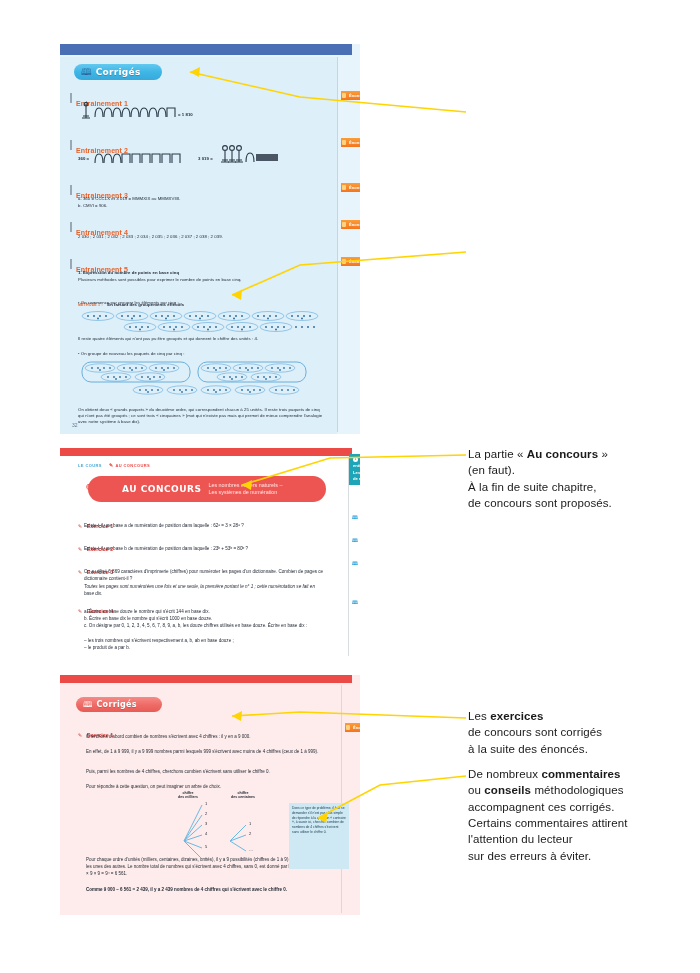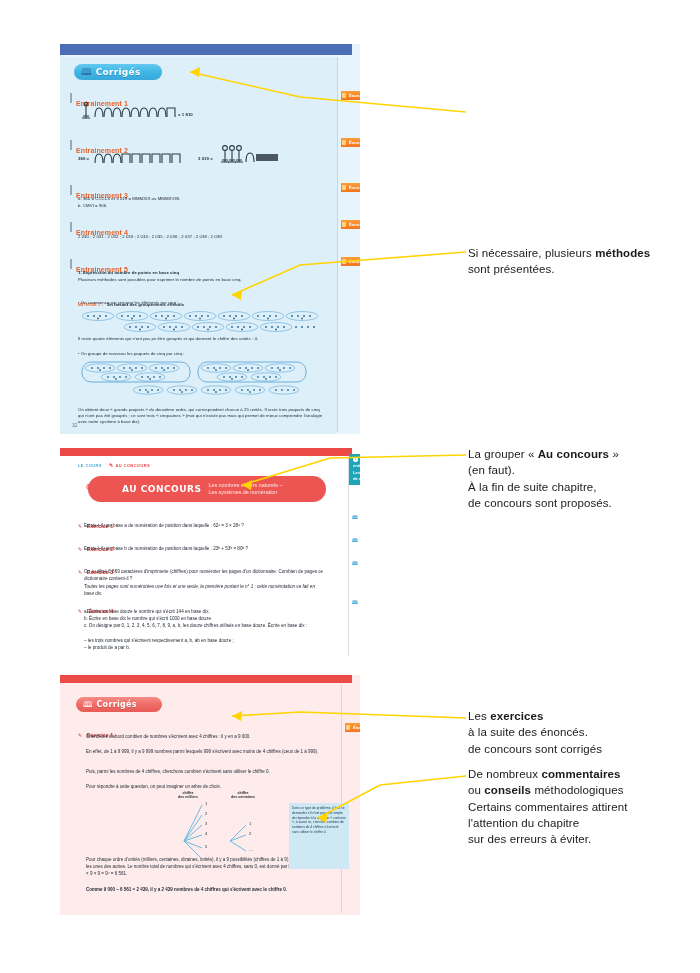--- a/index.html
+++ b/index.html
@@ -611,36 +611,33 @@
     </g>
     <g fill="#ffd400">
       <polygon points="190,72 200,67 199,77"></polygon>
       <polygon points="232,295 242,290 241,300"></polygon>
       <polygon points="242,485 252,480 251,490"></polygon>
       <polygon points="232,716 242,711 241,721"></polygon>
       <polygon points="318,818 328,812 326,823"></polygon>
     </g>
   </svg>
 
-  <div class="note" style="left:468px;top:245px;width:225px;">
-      <div><span>Si nécessaire, plusieurs </span><b>méthodes</b></div>
-      <div><span>sont présentées.</span></div>
-    </div>
   <div class="note" style="left:468px;top:446px;width:225px;">
-      <div><span>La grouper « </span><b>Au concours</b><span> »</span></div>
+      <div><span>La partie « </span><b>Au concours</b><span> »</span></div>
       <div><span>(en faut).</span></div>
       <div><span>À la fin de suite chapitre,</span></div>
       <div><span>de concours sont proposés.</span></div>
     </div>
   <div class="note" style="left:468px;top:708px;width:225px;">
       <div><span>Les </span><b>exercices</b></div>
+      <div><span>de concours sont corrigés</span></div>
       <div><span>à la suite des énoncés.</span></div>
-      <div><span>de concours sont corrigés</span></div>
     </div>
   <div class="note" style="left:468px;top:766px;width:225px;">
       <div><span>De nombreux </span><b>commentaires</b></div>
       <div><span>ou </span><b>conseils</b><span> méthodologiques</span></div>
+      <div><span>accompagnent ces corrigés.</span></div>
       <div><span>Certains commentaires attirent</span></div>
-      <div><span>l'attention du chapitre</span></div>
+      <div><span>l'attention du lecteur</span></div>
       <div><span>sur des erreurs à éviter.</span></div>
     </div>
 
 </div>
 
 </body></html>

